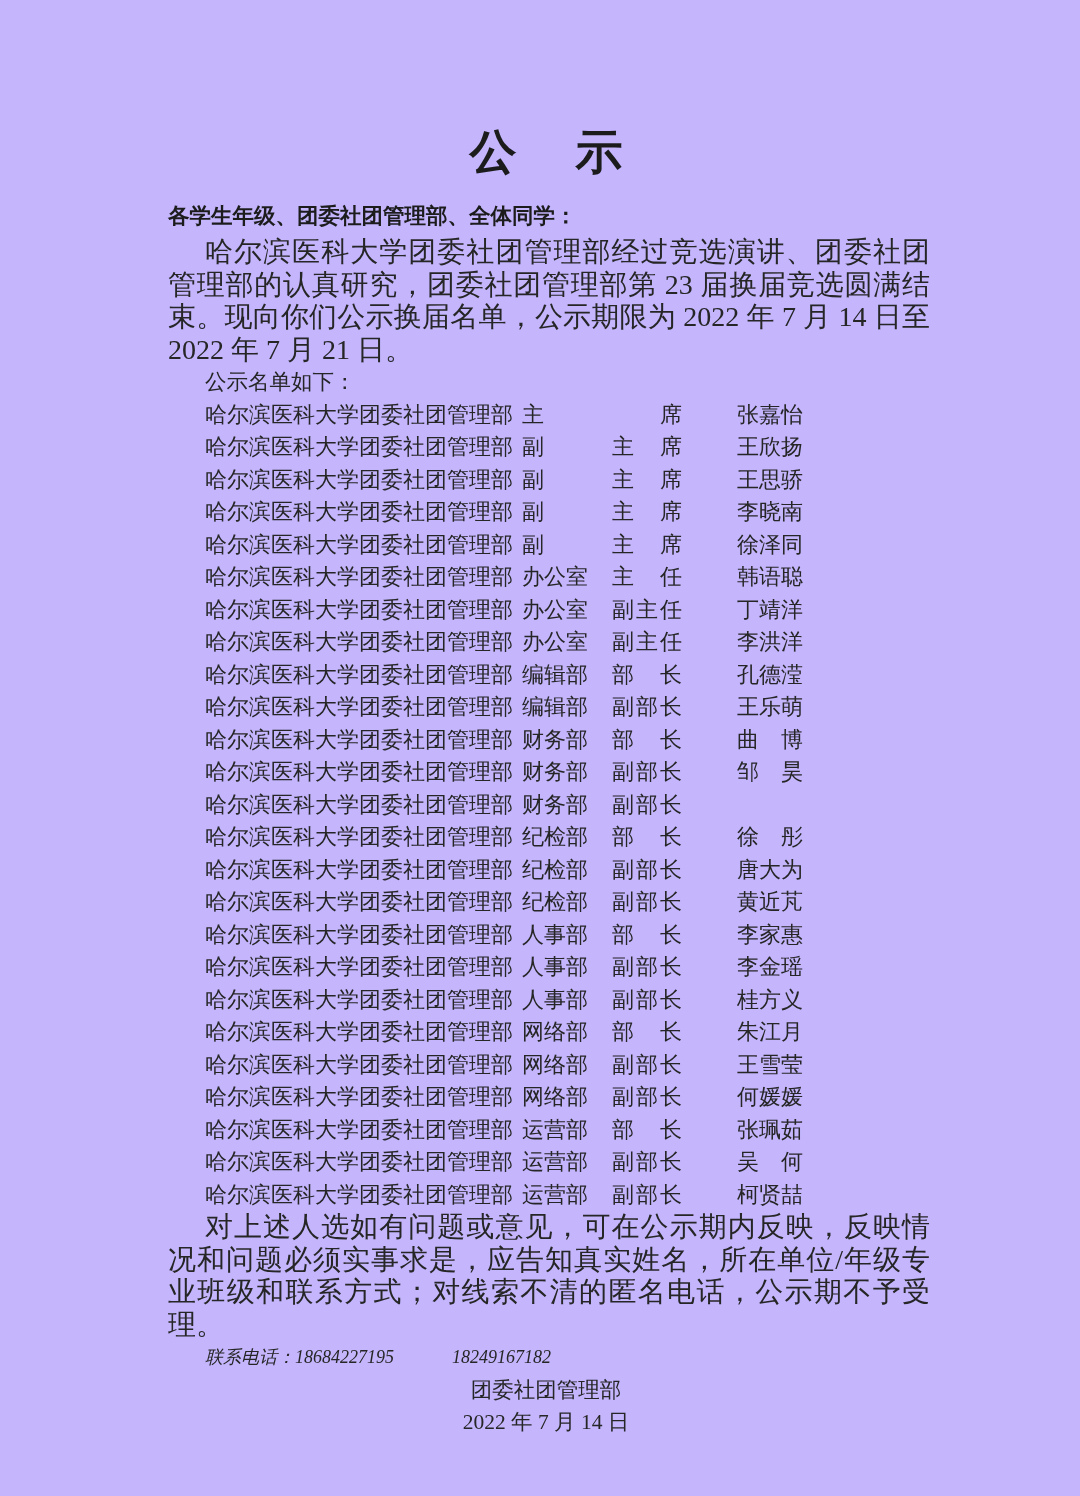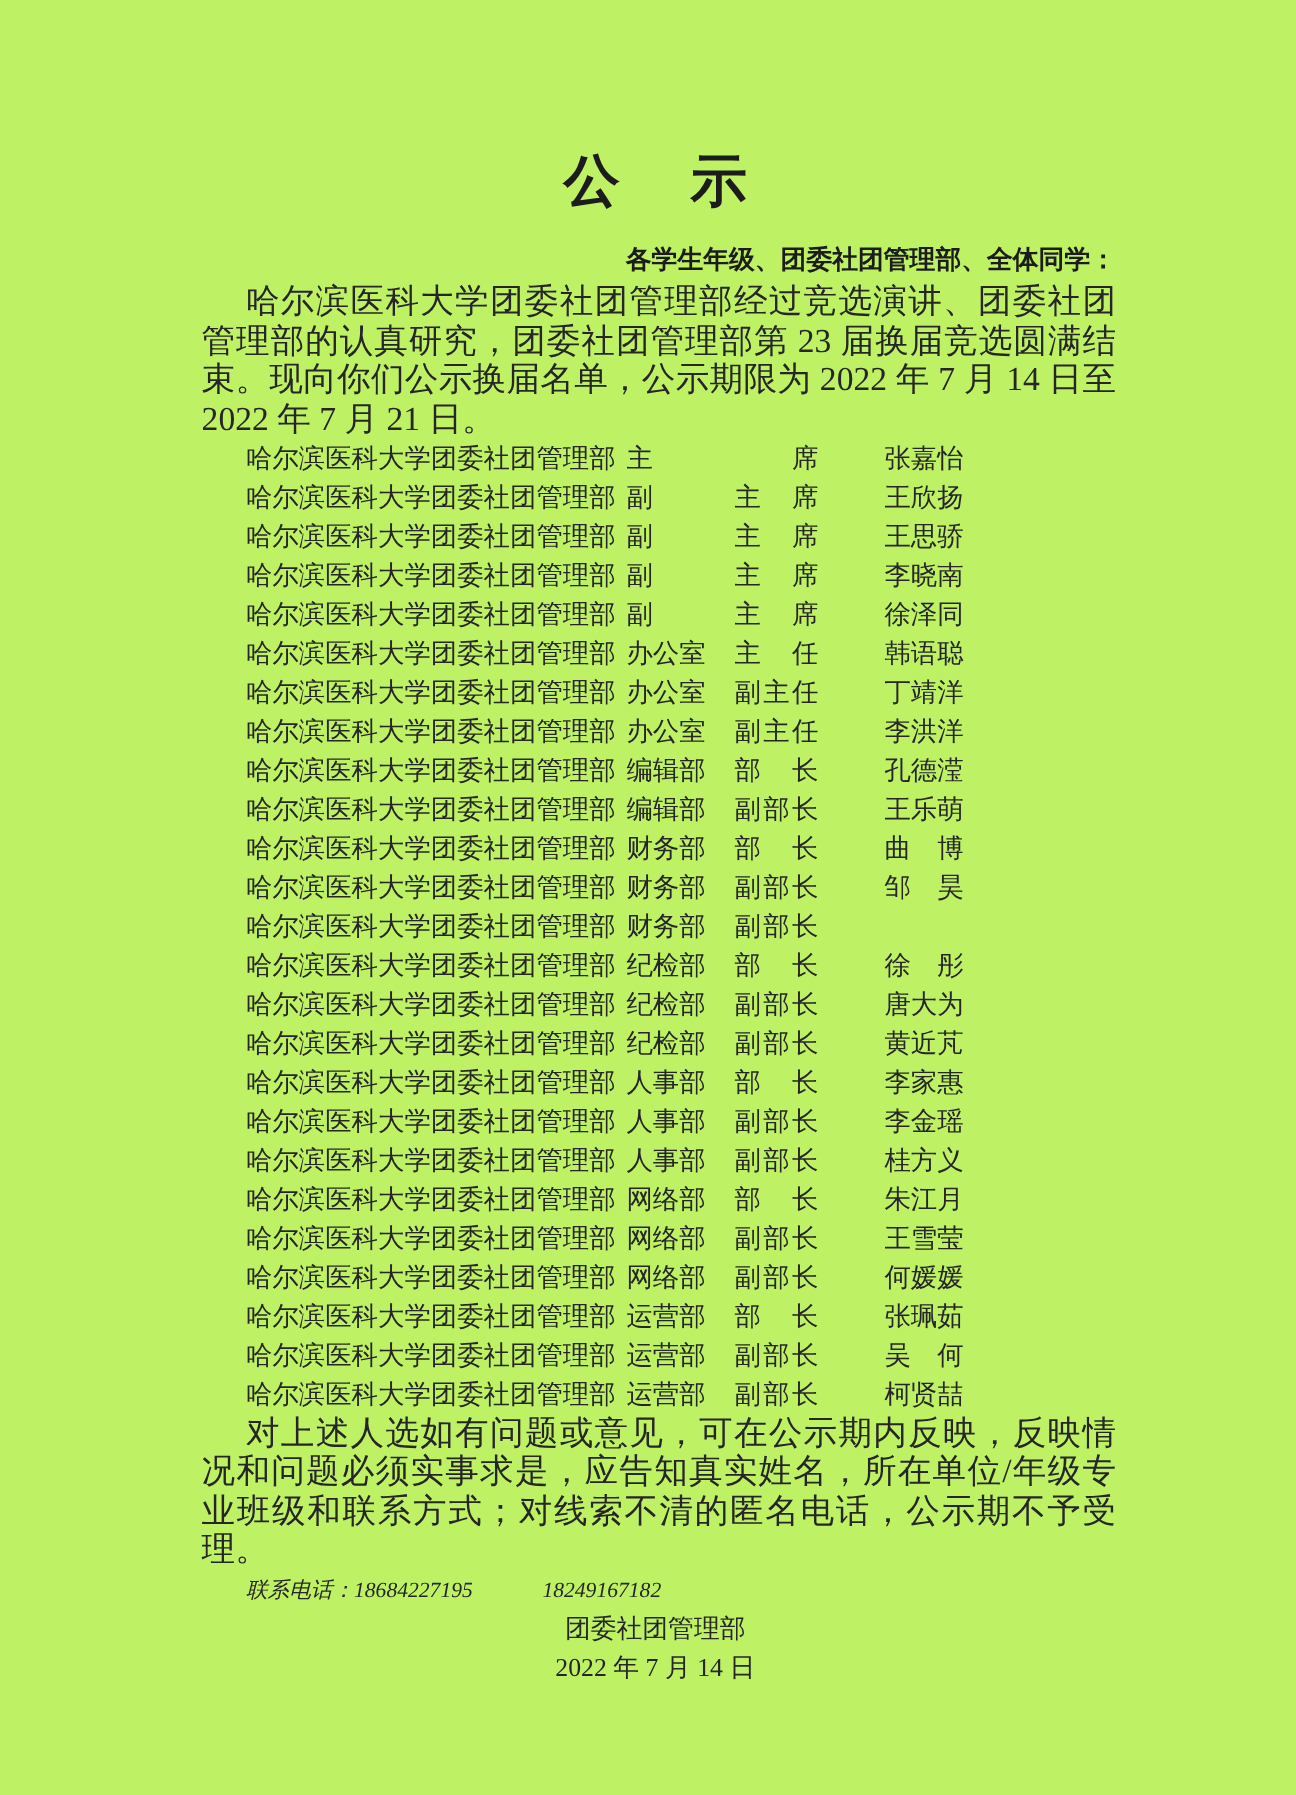--- a/index.html
+++ b/index.html
@@ -1,21 +1,21 @@
 <!DOCTYPE html>
 <html><head>
 <meta charset="utf-8">
 <title>公示</title>
 <style>
   html, body { margin: 0; padding: 0; background: #ffffff; }
   .page {
     position: relative;
     width: 1080px;
     height: 1496px;
-    background: #bef264;
+    background: #c4b5fd;
     font-family: "Liberation Serif", "DejaVu Serif", serif;
     color: #262626;
     overflow: hidden;
   }
   .content {
     position: absolute;
     left: 168px;
     top: 122px;
     width: 762px;
   }
@@ -28,21 +28,20 @@
     margin: 0 0 18px 0;
     color: #1c1c1c;
   }
   .salutation {
     font-family: "Liberation Sans", "DejaVu Sans", sans-serif;
     font-size: 21.5px;
     font-weight: bold;
     line-height: 32px;
     color: #1c1c1c;
     margin: 0 0 4px 0;
-    text-align: right;
   }
   .para {
     font-size: 28px;
     line-height: 32.5px;
     text-align: justify;
     text-indent: 37px;
     margin: 0;
   }
   .list-heading {
     font-size: 21.5px;
@@ -80,20 +79,21 @@
 
 <div class="page">
   <div class="content">
 
     <h1 class="doc-title">公　示</h1>
 
     <div class="salutation">各学生年级、团委社团管理部、全体同学：</div>
 
     <p class="para">哈尔滨医科大学团委社团管理部经过竞选演讲、团委社团管理部的认真研究，团委社团管理部第 23 届换届竞选圆满结束。现向你们公示换届名单，公示期限为 2022 年 7 月 14 日至 2022 年 7 月 21 日。</p>
 
+    <div class="list-heading">公示名单如下：</div>
 
     <div class="roster">
 
         <div class="roster-row">
           <span class="cell-org">哈尔滨医科大学团委社团管理部</span>
           <span class="cell-dept">主</span>
           <span class="cell-role r1">席</span>
           <span class="cell-name">张嘉怡</span>
         </div>
 

